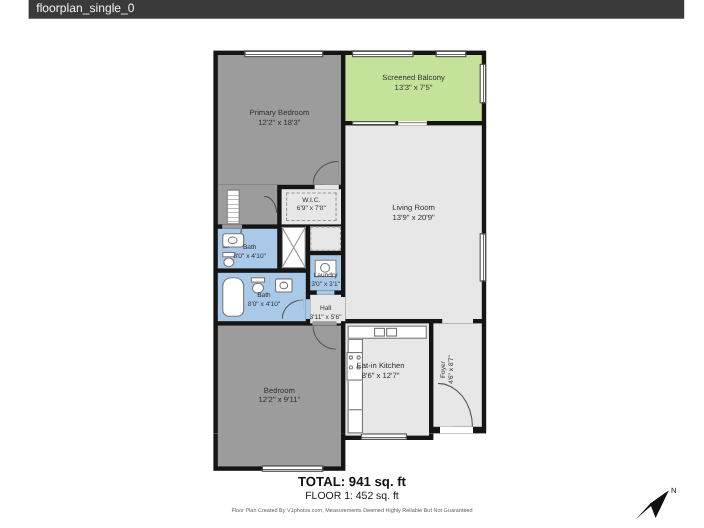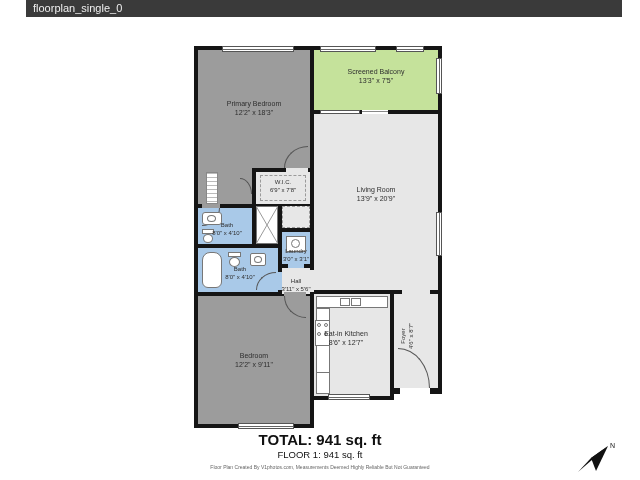--- a/index.html
+++ b/index.html
@@ -24,21 +24,21 @@
   .lbl.rot{transform:translate(-50%,-50%) rotate(-90deg);}
   .winh{background:linear-gradient(to bottom,#ffffff 0 2px,#666 2px 3px,#ffffff 3px 100%);
         border:1px solid #555;}
   .winv{background:linear-gradient(to right,#ffffff 0 2px,#666 2px 3px,#ffffff 3px 100%);
         border:1px solid #555;}
   .door{background:transparent;}
   .fix{background:#ffffff;border:1px solid #777;}
   .burner{width:4px;height:4px;border-radius:50%;border:1px solid #777;background:#fff;}
   
   #summary{left:0;top:431px;width:640px;text-align:center;color:#111;}
-  #sum-total{font-size:15px;font-weight:bold;}
+  #sum-total{font-size:12px;font-weight:bold;}
   #sum-floor{font-size:9.5px;margin-top:1px;}
   #sum-excl{font-size:9.5px;margin-top:1px;}
   #sum-disc{font-size:5px;color:#666;margin-top:4px;}
 </style>
 </head>
 <body>
 
 <div id="titlebar" class="abs">
   <span>floorplan_single_0</span>
 </div>
@@ -165,21 +165,21 @@
     <div>8'6" x 12'7"</div>
   </div>
   <div class="lbl sb rot" style="left:214px;top:290px;">
     <div>Foyer</div>
     <div>4'6" x 8'7"</div>
   </div>
 </div>
 
 <div id="summary" class="abs">
   <div id="sum-total">TOTAL: 941 sq. ft</div>
-  <div id="sum-floor">FLOOR 1: 941 sq. ft</div>
+  <div id="sum-floor">FLOOR 1: 452 sq. ft</div>
   <div id="sum-disc">Floor Plan Created By V1photos.com, Measurements Deemed Highly Reliable But Not Guaranteed</div>
 </div>
 
 <svg class="abs" style="left:574px;top:440px;" width="46" height="36">
   <polygon points="34,6 4,32 17,18" fill="#111"></polygon>
   <polygon points="34,6 17,18 22,31" fill="#111"></polygon>
   <text x="36" y="8" font-size="7" fill="#111" font-family="Liberation Sans, sans-serif">N</text>
 </svg>
 
 </body></html>

